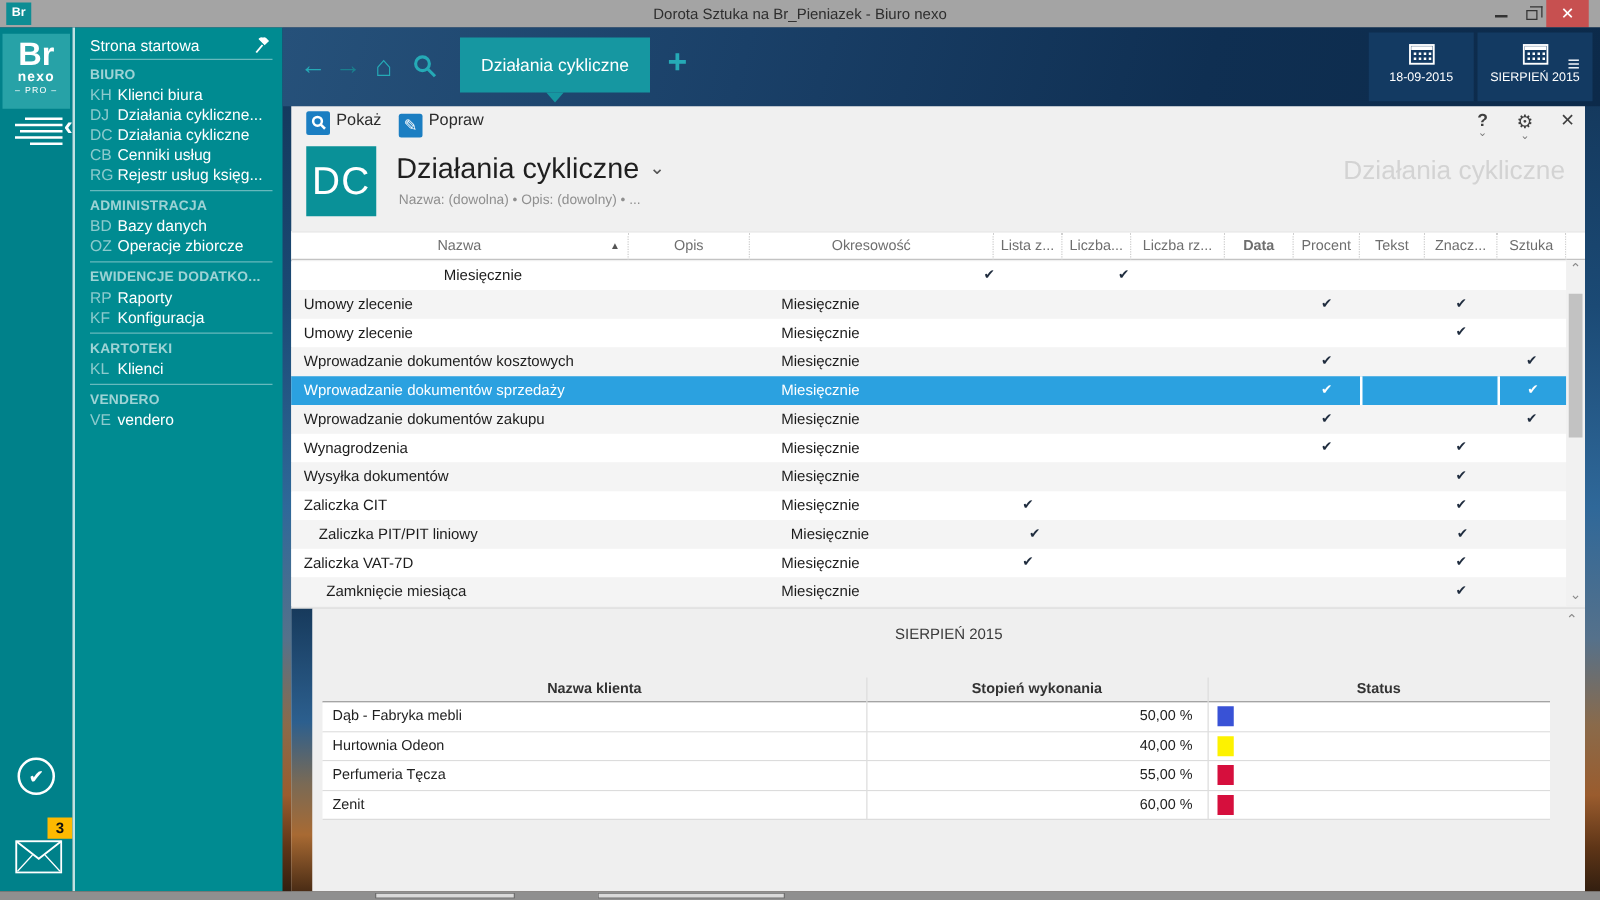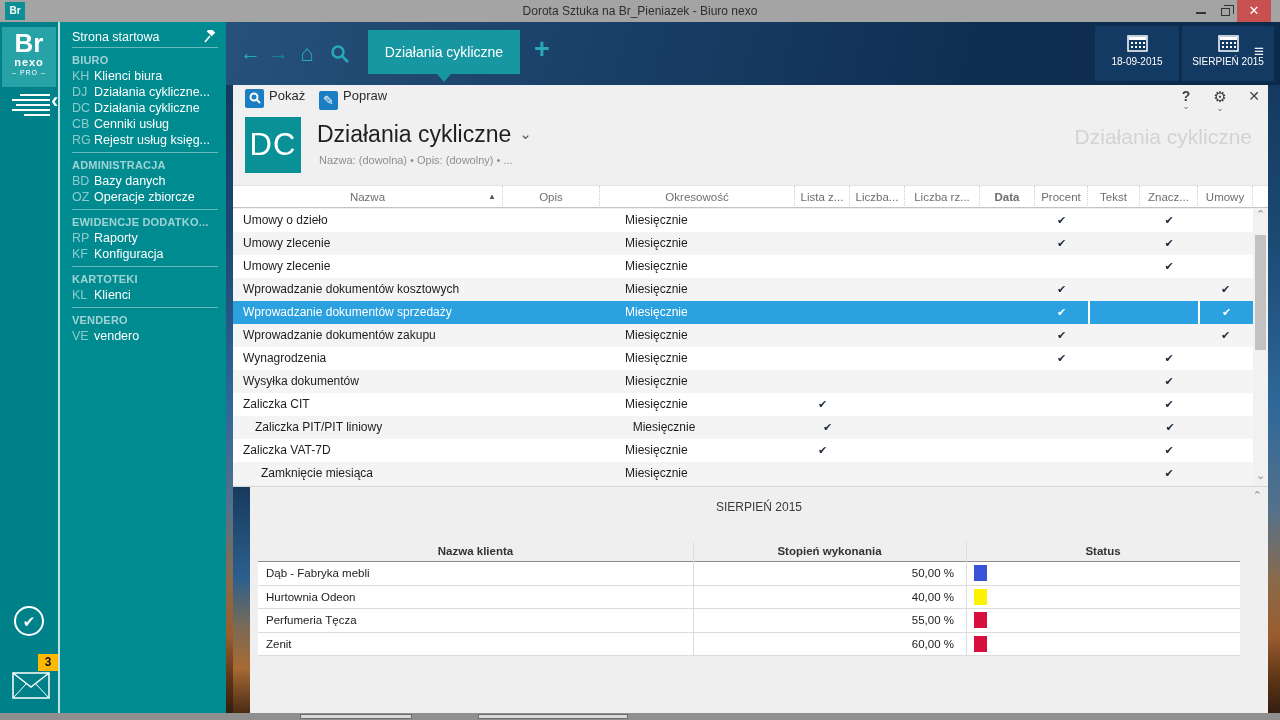--- a/index.html
+++ b/index.html
@@ -297,26 +297,25 @@
         <div class="gh-cell" style="width: 270px;">Nazwa<span class="sort-arrow">▲</span></div>
         <div class="gh-cell" style="width: 97px;">Opis</div>
         <div class="gh-cell" style="width: 195px;">Okresowość</div>
         <div class="gh-cell" style="width: 55px;">Lista z...</div>
         <div class="gh-cell" style="width: 55px;">Liczba...</div>
         <div class="gh-cell" style="width: 75px;">Liczba rz...</div>
         <div class="gh-cell" style="width: 55px; font-weight: bold;">Data</div>
         <div class="gh-cell" style="width: 53px;">Procent</div>
         <div class="gh-cell" style="width: 52px;">Tekst</div>
         <div class="gh-cell" style="width: 58px;">Znacz...</div>
-        <div class="gh-cell" style="width: 55px;">Umowy</div>
+        <div class="gh-cell" style="width: 55px;">Sztuka</div>
       </div>
     <div class="grid-header-pad"></div>
     <div class="grid-body" id="grid-body">
         <div class="grid-row">
-          <div class="gr-cell gr-name" style="width: 270px;">Umowy o dzieło</div>
           <div class="gr-cell gr-check" style="width: 97px;"></div>
           <div class="gr-cell gr-period" style="width: 195px;">Miesięcznie</div>
           <div class="gr-cell gr-check" style="width: 55px;"></div>
           <div class="gr-cell gr-check" style="width: 55px;"></div>
           <div class="gr-cell gr-check" style="width: 75px;"></div>
           <div class="gr-cell gr-check" style="width: 55px;"></div>
           <div class="gr-cell gr-check" style="width: 53px;">✔</div>
           <div class="gr-cell gr-check" style="width: 52px;"></div>
           <div class="gr-cell gr-check" style="width: 58px;">✔</div>
           <div class="gr-cell gr-check" style="width: 55px;"></div>

